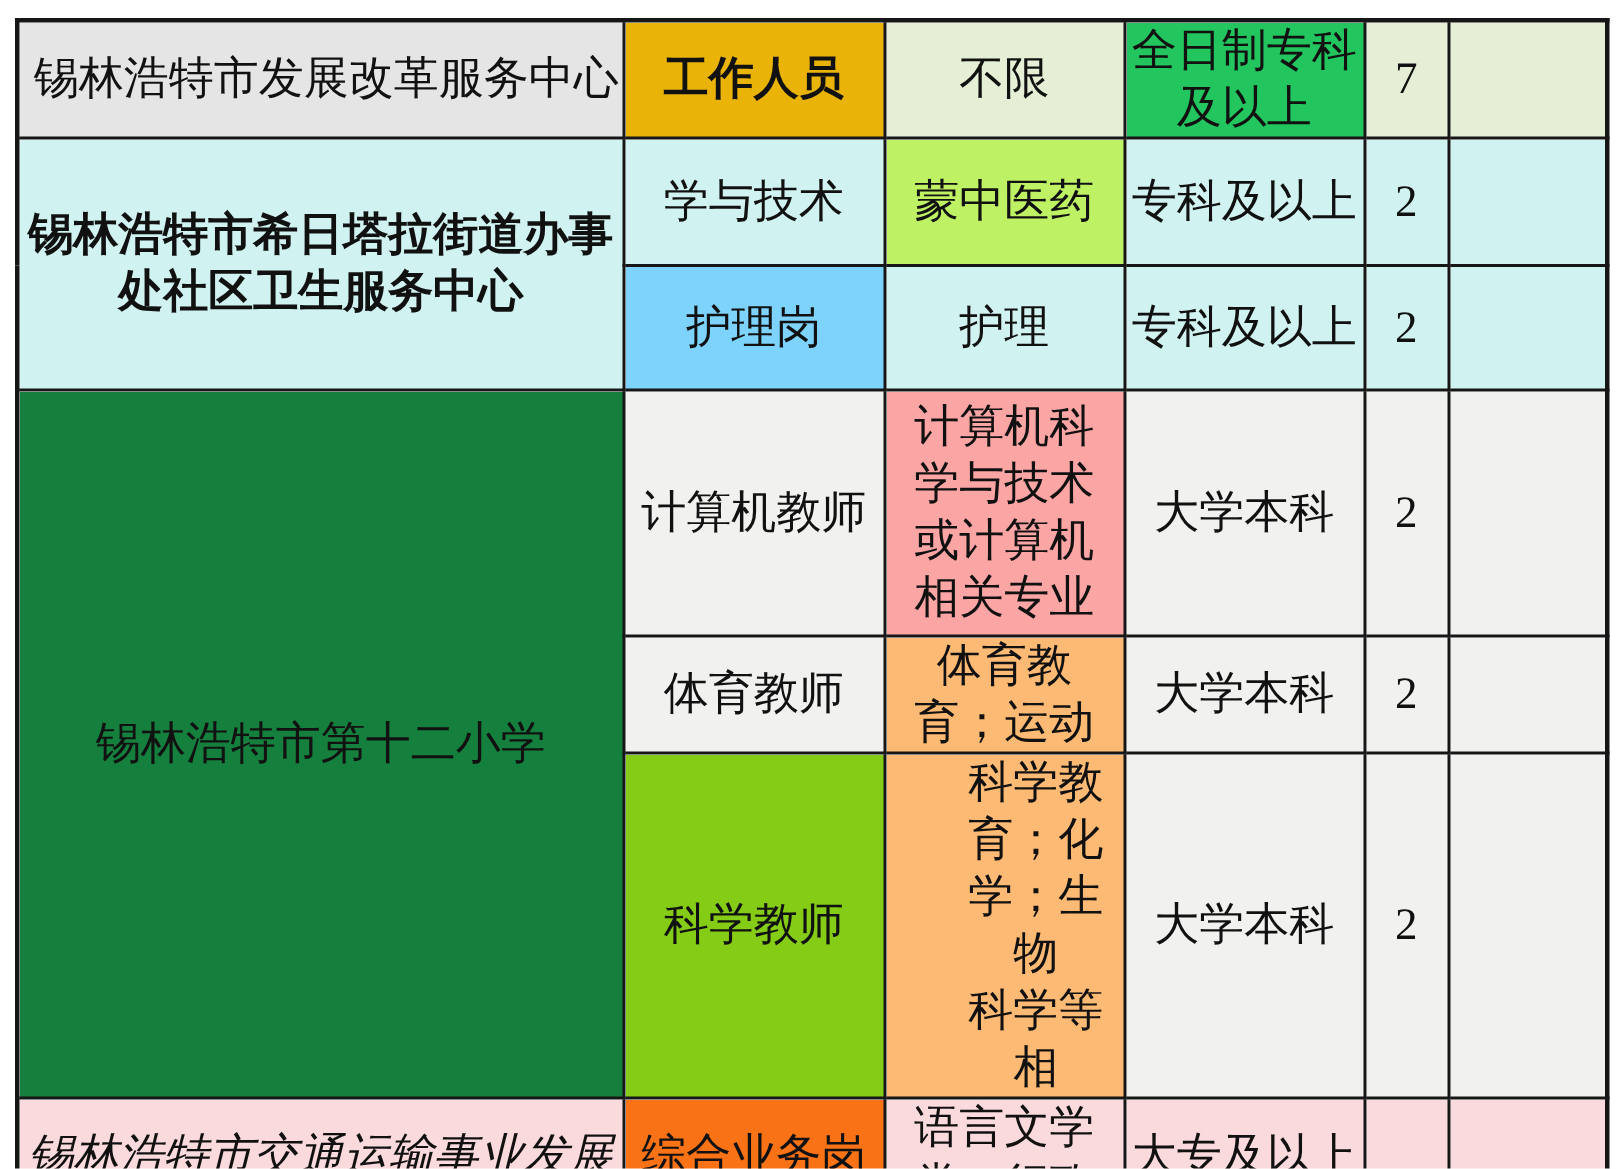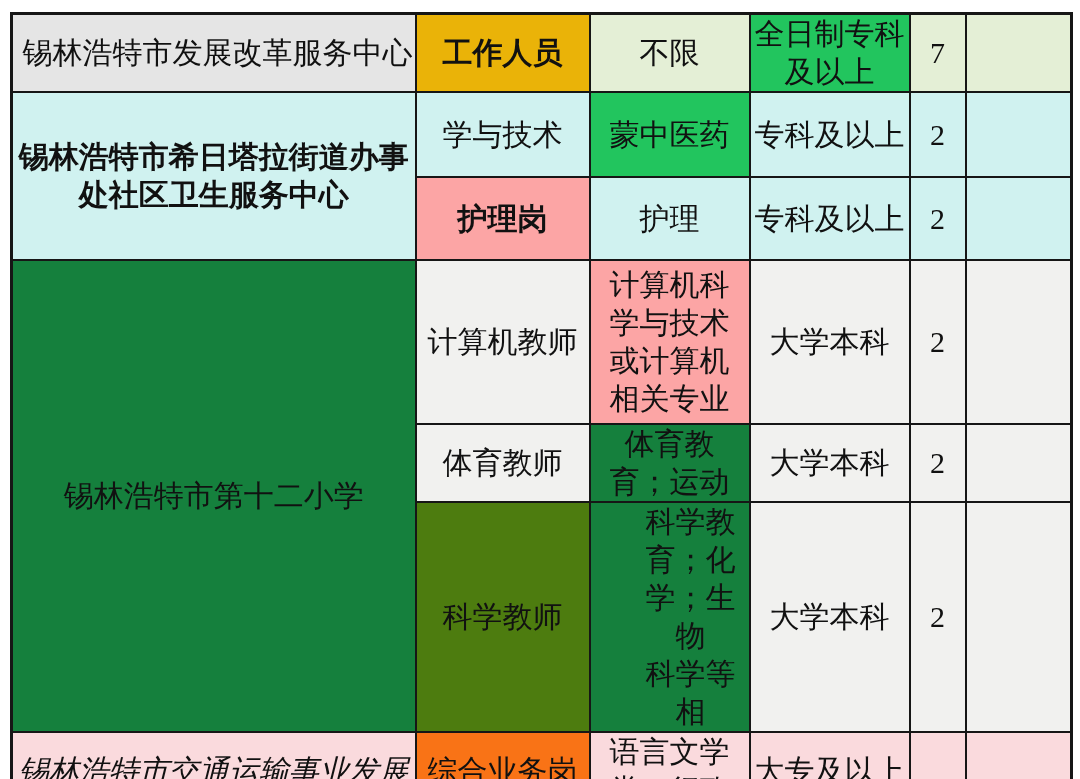--- a/index.html
+++ b/index.html
@@ -74,55 +74,55 @@
         <td style="background: #22c55e;">全日制专科
 及以上</td>
         <td style="background: rgb(228, 239, 214);">7</td>
         <td style="background: rgb(228, 239, 214);"></td>
       </tr>
 
       <tr class="r2">
         <td rowspan="2" style="background: rgb(208, 242, 240); font-weight: bold;">锡林浩特市希日塔拉街道办事
 处社区卫生服务中心</td>
         <td style="background: rgb(208, 242, 240);">学与技术</td>
-        <td style="background: #22c55e;">蒙中医药</td>
+        <td style="background: #bef264;">蒙中医药</td>
         <td style="background: rgb(208, 242, 240);">专科及以上</td>
         <td style="background: rgb(208, 242, 240);">2</td>
         <td style="background: rgb(208, 242, 240);"></td>
       </tr>
       <tr class="r3">
-        <td style="background: #fca5a5; font-weight: bold;">护理岗</td>
+        <td style="background: #7dd3fc;">护理岗</td>
         <td style="background: rgb(208, 242, 240);">护理</td>
         <td style="background: rgb(208, 242, 240);">专科及以上</td>
         <td style="background: rgb(208, 242, 240);">2</td>
         <td style="background: rgb(208, 242, 240);"></td>
       </tr>
 
       <tr class="r4">
         <td rowspan="3" style="background: #15803d;">锡林浩特市第十二小学</td>
         <td style="background: rgb(241, 241, 239);">计算机教师</td>
         <td style="background: #fca5a5;">计算机科
 学与技术
 或计算机
 相关专业</td>
         <td style="background: rgb(241, 241, 239);">大学本科</td>
         <td style="background: rgb(241, 241, 239);">2</td>
         <td style="background: rgb(241, 241, 239);"></td>
       </tr>
       <tr class="r5">
         <td style="background: rgb(241, 241, 239);">体育教师</td>
-        <td style="background: #15803d;">体育教
+        <td style="background: #fdba74;">体育教
 育；运动</td>
         <td style="background: rgb(241, 241, 239);">大学本科</td>
         <td style="background: rgb(241, 241, 239);">2</td>
         <td style="background: rgb(241, 241, 239);"></td>
       </tr>
       <tr class="r6">
-        <td style="background: #4d7c0f;">科学教师</td>
-        <td style="background: #15803d; padding-left: 44px;">科学教
+        <td style="background: #84cc16;">科学教师</td>
+        <td style="background: #fdba74; padding-left: 44px;">科学教
 育；化
 学；生物
 科学等相</td>
         <td style="background: rgb(241, 241, 239);">大学本科</td>
         <td style="background: rgb(241, 241, 239);">2</td>
         <td style="background: rgb(241, 241, 239);"></td>
       </tr>
 
       <tr class="r7">
         <td style="background: rgb(250, 218, 221); font-style: italic;">锡林浩特市交通运输事业发展

